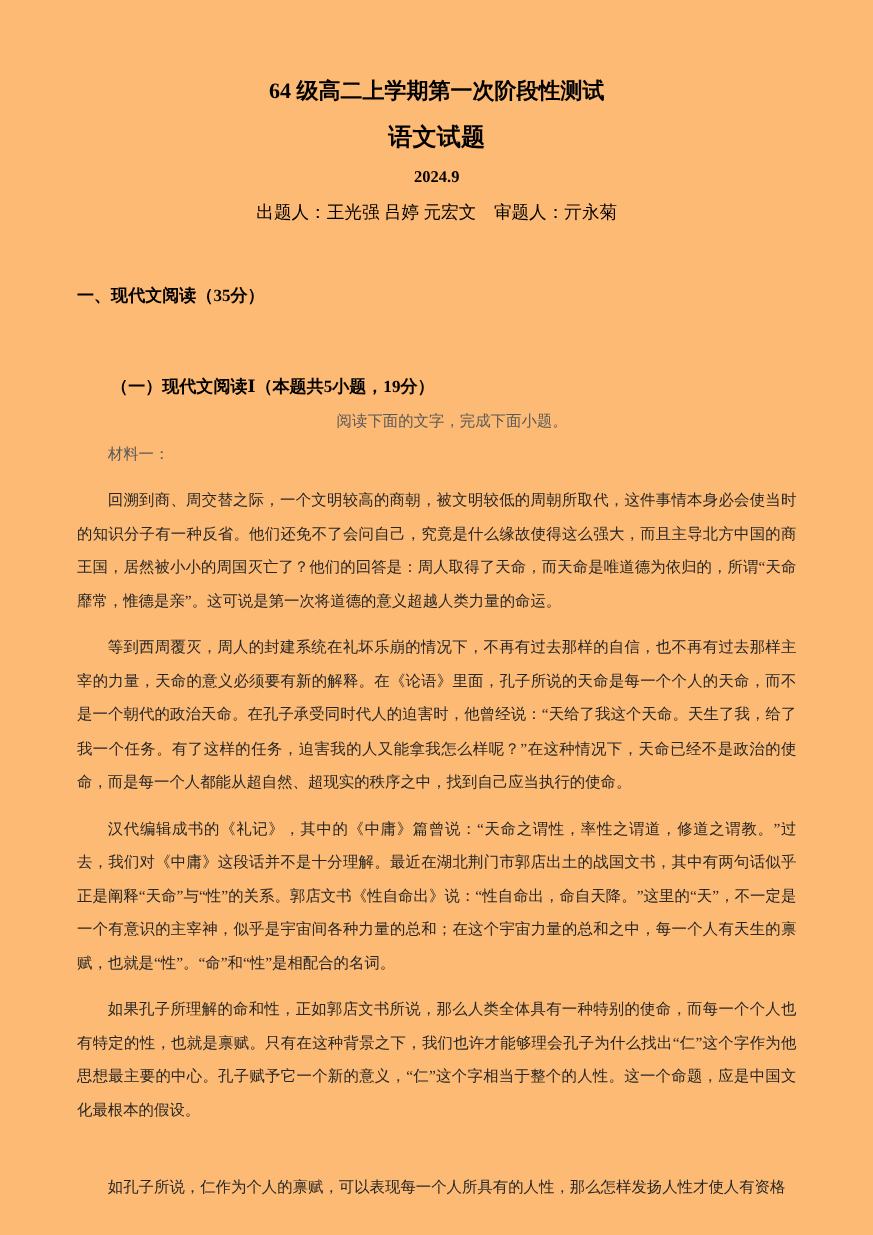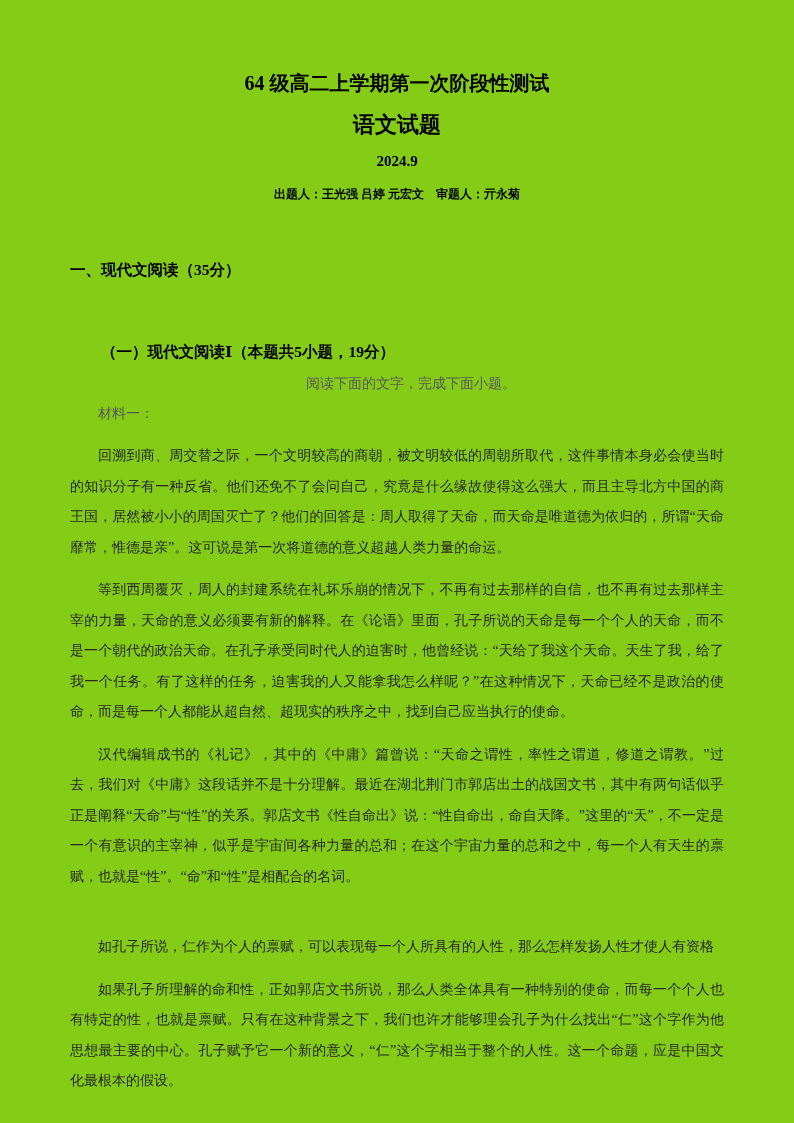--- a/index.html
+++ b/index.html
@@ -5,21 +5,21 @@
   html, body {
     margin: 0;
     padding: 0;
     background: #ffffff;
   }
   .page {
     position: relative;
     width: 794px;
     height: 1123px;
     margin: 0 auto;
-    background: #84cc16;
+    background: #fdba74;
     box-sizing: border-box;
     padding: 70px 70px 0 70px;
     font-family: "Liberation Serif", "DejaVu Serif", serif;
     color: #1f1f1f;
     overflow: hidden;
   }
   h1, h2, p, div { margin: 0; padding: 0; }
   .doc-title {
     text-align: center;
     font-weight: 700;
@@ -39,22 +39,22 @@
   .doc-date {
     text-align: center;
     font-weight: 700;
     font-size: 15px;
     line-height: 20px;
     margin-bottom: 12px;
     color: #000;
   }
   .doc-authors {
     text-align: center;
-    font-weight: 700;
-    font-size: 12px;
+    font-weight: 400;
+    font-size: 16px;
     line-height: 22px;
     margin-bottom: 2px;
     color: #000;
   }
   .section-heading {
     font-weight: 700;
     font-size: 15.5px;
     line-height: 34px;
     color: #000;
     margin-top: 48px;
@@ -103,15 +103,15 @@
 
   <div class="section-heading">一、现代文阅读（35分）</div>
   <div class="sub-heading">（一）现代文阅读Ⅰ（本题共5小题，19分）</div>
 
   <p class="instruction">阅读下面的文字，完成下面小题。</p>
   <p class="material-label">材料一：</p>
 
   <p class="para">回溯到商、周交替之际，一个文明较高的商朝，被文明较低的周朝所取代，这件事情本身必会使当时的知识分子有一种反省。他们还免不了会问自己，究竟是什么缘故使得这么强大，而且主导北方中国的商王国，居然被小小的周国灭亡了？他们的回答是：周人取得了天命，而天命是唯道德为依归的，所谓“天命靡常，惟德是亲”。这可说是第一次将道德的意义超越人类力量的命运。</p>
   <p class="para">等到西周覆灭，周人的封建系统在礼坏乐崩的情况下，不再有过去那样的自信，也不再有过去那样主宰的力量，天命的意义必须要有新的解释。在《论语》里面，孔子所说的天命是每一个个人的天命，而不是一个朝代的政治天命。在孔子承受同时代人的迫害时，他曾经说：“天给了我这个天命。天生了我，给了我一个任务。有了这样的任务，迫害我的人又能拿我怎么样呢？”在这种情况下，天命已经不是政治的使命，而是每一个人都能从超自然、超现实的秩序之中，找到自己应当执行的使命。</p>
   <p class="para">汉代编辑成书的《礼记》，其中的《中庸》篇曾说：“天命之谓性，率性之谓道，修道之谓教。”过去，我们对《中庸》这段话并不是十分理解。最近在湖北荆门市郭店出土的战国文书，其中有两句话似乎正是阐释“天命”与“性”的关系。郭店文书《性自命出》说：“性自命出，命自天降。”这里的“天”，不一定是一个有意识的主宰神，似乎是宇宙间各种力量的总和；在这个宇宙力量的总和之中，每一个人有天生的禀赋，也就是“性”。“命”和“性”是相配合的名词。</p>
+  <p class="para">如果孔子所理解的命和性，正如郭店文书所说，那么人类全体具有一种特别的使命，而每一个个人也有特定的性，也就是禀赋。只有在这种背景之下，我们也许才能够理会孔子为什么找出“仁”这个字作为他思想最主要的中心。孔子赋予它一个新的意义，“仁”这个字相当于整个的人性。这一个命题，应是中国文化最根本的假设。</p>
   <p class="para spaced">如孔子所说，仁作为个人的禀赋，可以表现每一个人所具有的人性，那么怎样发扬人性才使人有资格</p>
-  <p class="para">如果孔子所理解的命和性，正如郭店文书所说，那么人类全体具有一种特别的使命，而每一个个人也有特定的性，也就是禀赋。只有在这种背景之下，我们也许才能够理会孔子为什么找出“仁”这个字作为他思想最主要的中心。孔子赋予它一个新的意义，“仁”这个字相当于整个的人性。这一个命题，应是中国文化最根本的假设。</p>
 </div>
 
 </body></html>

